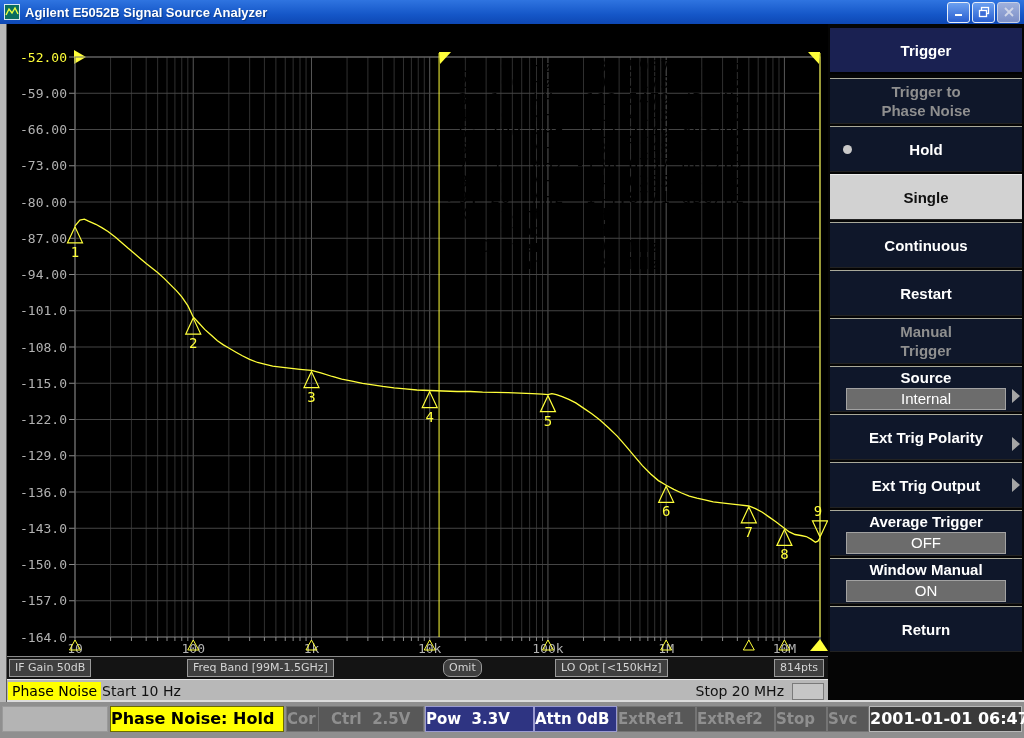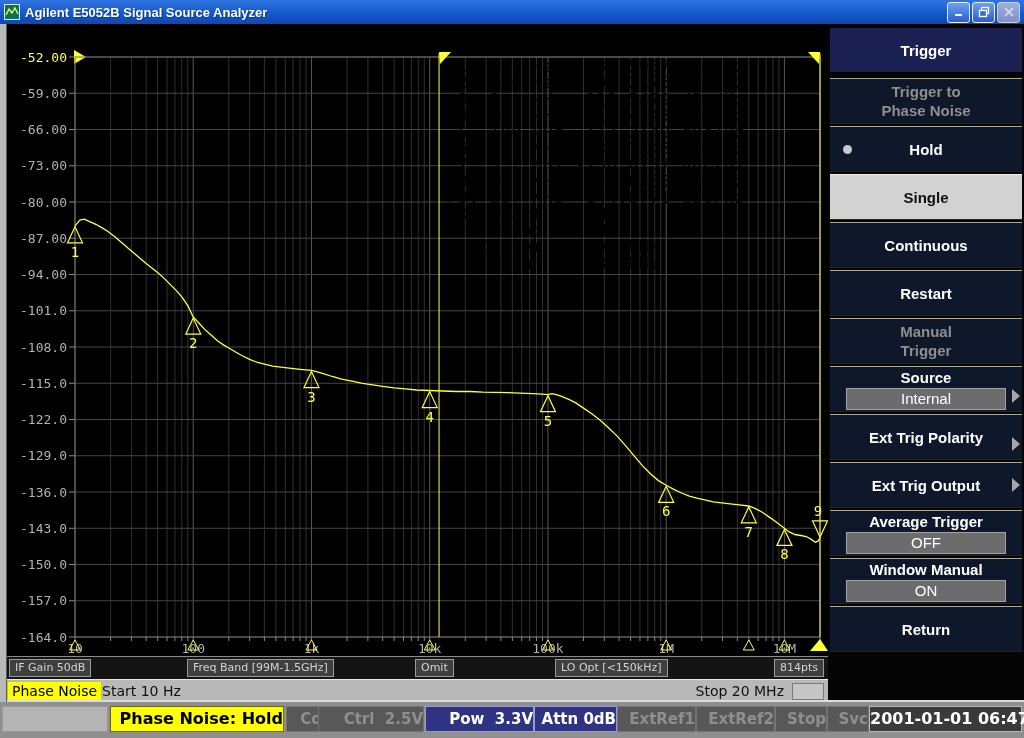--- a/index.html
+++ b/index.html
@@ -46,21 +46,21 @@
   .menu-btn.disabled{color:#8f8f8f;}
   .menu-btn.active{background:#d2d2d2;color:#101010;border-top-color:#eee;}
   .menu-btn .bullet{position:absolute;left:13px;top:18px;width:9px;height:9px;border-radius:50%;background:#c9c9c9;}
   .menu-val{width:158px;height:20px;line-height:20px;background:#6c6c6c;border:1px solid #a2a2a2;
      font-size:15px;font-weight:normal;color:#fff;margin-top:1px;}
   .menu-arrow{position:absolute;right:2px;width:0;height:0;border-left:8px solid #a5a5a5;
      border-top:7px solid transparent;border-bottom:7px solid transparent;}
   .menu-arrow.mid{top:15px;} .menu-arrow.low{top:22px;}
   
   .taskbar{position:absolute;left:0;bottom:0;width:1024px;height:36px;background:#8f8f8f;border-top:2px solid #dcdcdc;}
-  .tb-box{position:absolute;top:4px;height:24px;line-height:24px;text-align:right;font-weight:bold;
+  .tb-box{position:absolute;top:4px;height:24px;line-height:24px;text-align:left;font-weight:bold;
      font-size:15px;font-family:"DejaVu Sans",sans-serif;white-space:pre;}
   .tb-blank{background:#b4b4b4;border:1px solid #9a9a9a;}
   .tb-yellow{background:#ffff00;color:#000;border:1px solid #6a6a00;font-size:16px;}
   .tb-dim{background:#585858;color:#8f8f8f;border:1px solid #747474;}
   .tb-blue{background:#2e3482;color:#fff;border:1px solid #9a9ad0;}
   .tb-date{background:#3a3a3a;color:#fff;border:1px solid #b8b8b8;font-size:16px;}
 </style>
 </head>
 <body>
 
@@ -315,21 +315,21 @@
   8: 10  MHz -143.0355 dBc/Hz
  &gt;9: 20  MHz -144.8771 dBc/Hz
   X: Start 12 kHz
       Stop 20 MHz
     Center 10.006 MHz
       Span 19.988 MHz</pre>
 
     <div class="status1" id="status1">
         <div class="s1box" style="left: 2px;">IF Gain 50dB</div>
         <div class="s1box" style="left: 180px;">Freq Band [99M-1.5GHz]</div>
-        <div class="s1box" style="left: 408px;">Omit</div>
+        <div class="s1box" style="left: 436px; border-radius: 7px;">Omit</div>
         <div class="s1box" style="left: 548px;">LO Opt [&lt;150kHz]</div>
         <div class="s1box" style="right: 4px;">814pts</div>
       </div>
 
     <div class="status2">
       <span class="mode-chip">Phase Noise</span>
       <span class="s2-start">Start 10 Hz</span>
       <span class="s2-stop">Stop 20 MHz</span>
       <span class="s2-corner"></span>
     </div>

